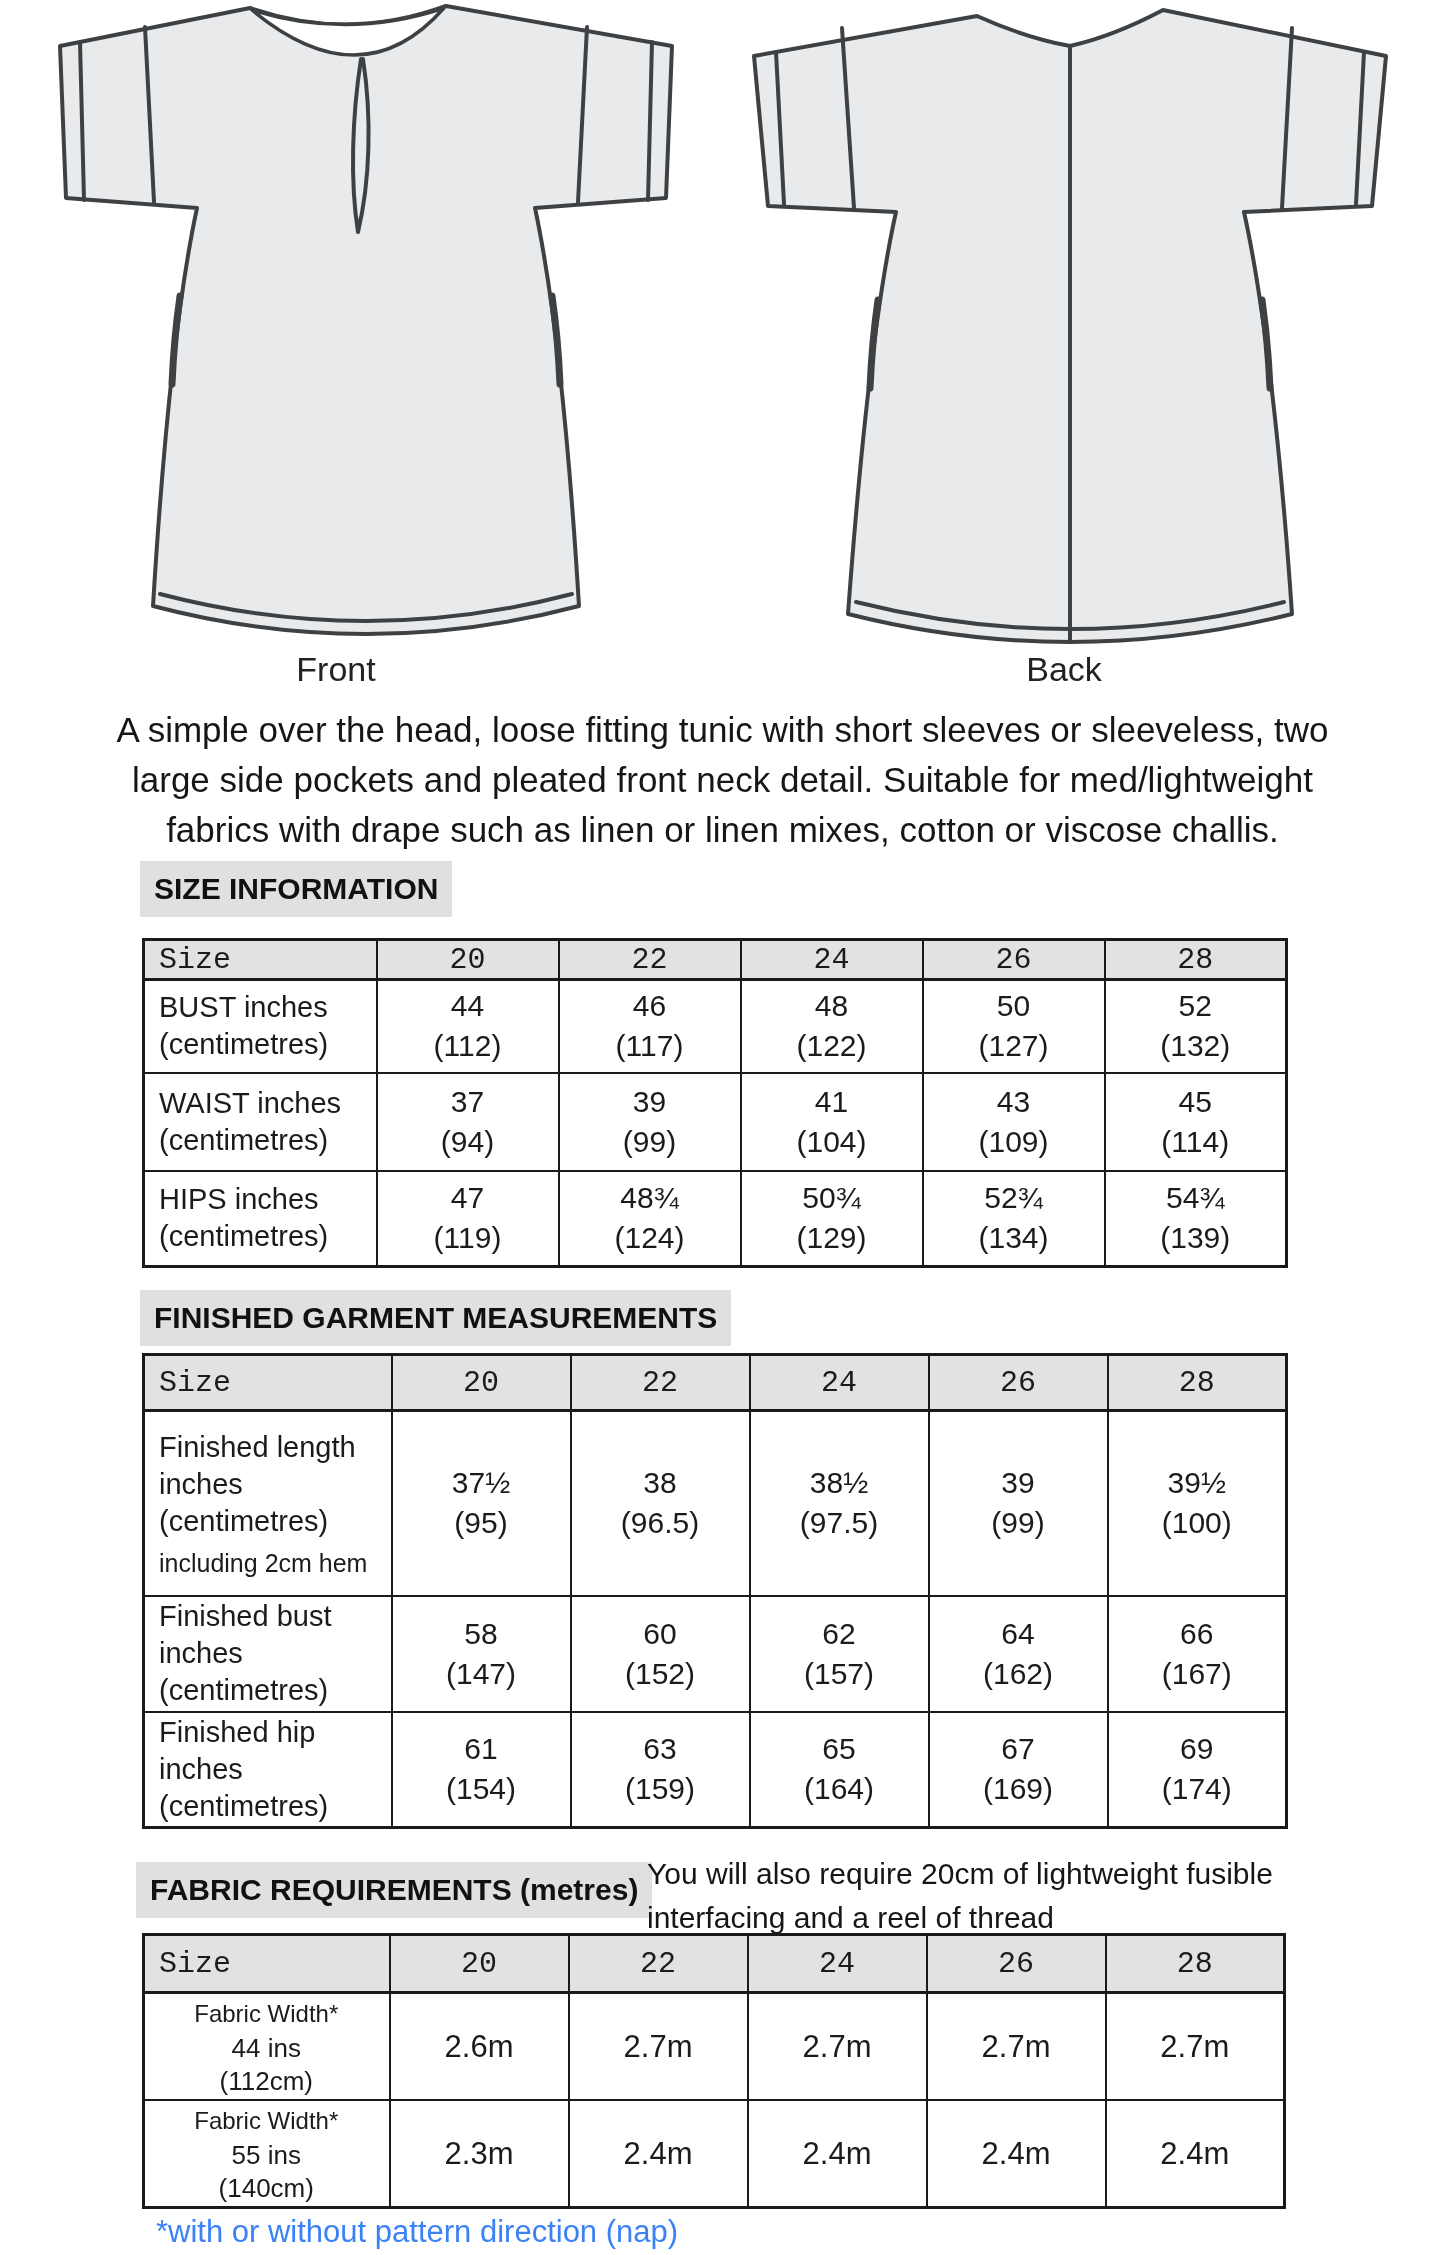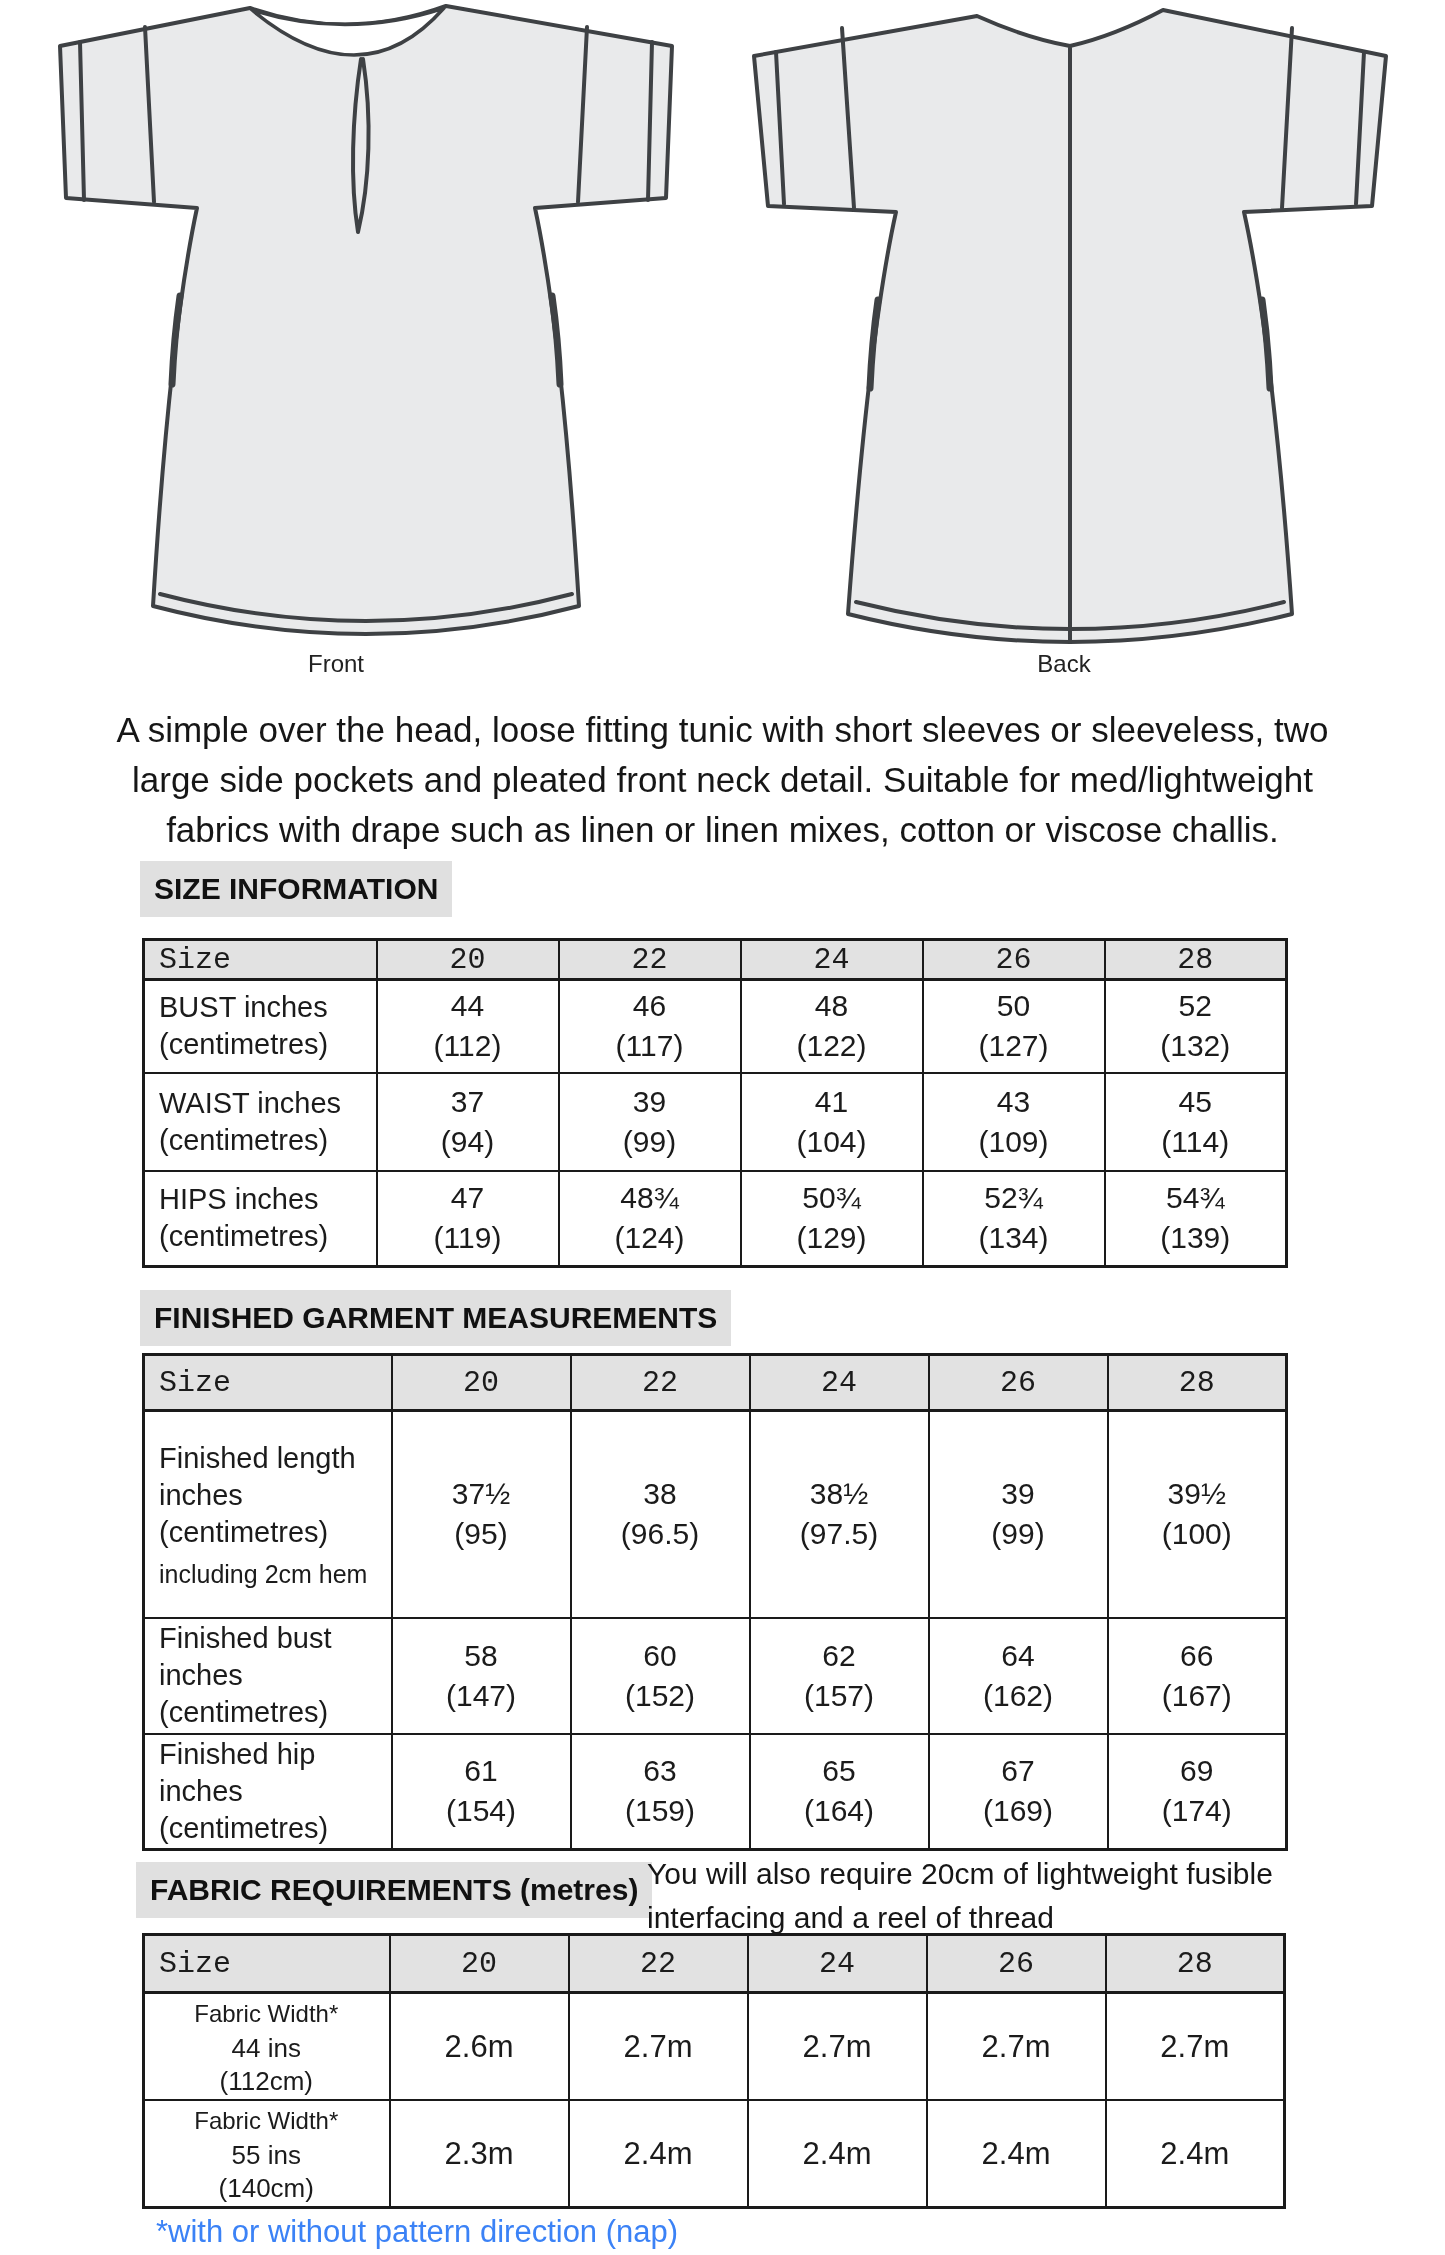--- a/index.html
+++ b/index.html
@@ -3,21 +3,21 @@
 <meta charset="utf-8">
 <style>
   html,body{margin:0;padding:0;}
   body{
     width:1445px;height:2255px;position:relative;background:#ffffff;
     font-family:"Liberation Sans",sans-serif;color:#1b1b1b;overflow:hidden;
   }
   
   .fig-front{position:absolute;left:56px;top:2px;}
   .fig-back{position:absolute;left:744px;top:2px;}
-  .fig-label{position:absolute;top:650px;font-size:24px;text-align:center;color:#222;}
+  .fig-label{position:absolute;top:650px;font-size:34px;text-align:center;color:#222;}
   .fig-label.front{left:56px;width:560px;}
   .fig-label.back{left:744px;width:640px;}
   
   .description{position:absolute;top:705px;left:0;width:1445px;text-align:center;
     font-size:35px;line-height:50px;color:#161616;}
   .description div{white-space:nowrap;}
   
   .chip{position:absolute;background:#e0e0e0;font-weight:bold;font-size:30px;
     padding:11px 14px;white-space:nowrap;color:#111;}
   .chip-size{left:140px;top:861px;}
@@ -212,21 +212,21 @@
     </colgroup>
   <tbody>
       <tr class="head" style="height:56px">
     <td class="lab">Size</td>
     <td>20</td>
     <td>22</td>
     <td>24</td>
     <td>26</td>
     <td>28</td>
   </tr>
-  <tr style="height:207px">
+  <tr style="height:185px">
     <td class="lab">
       <div class="lab-line">Finished length</div>
       <div class="lab-line">inches</div>
       <div class="lab-line">(centimetres)</div>
       <div class="lab-note">including 2cm hem</div>
     </td>
     <td class="val">
           <div class="v-in">37½</div>
           <div class="v-cm">(95)</div>
         </td>

